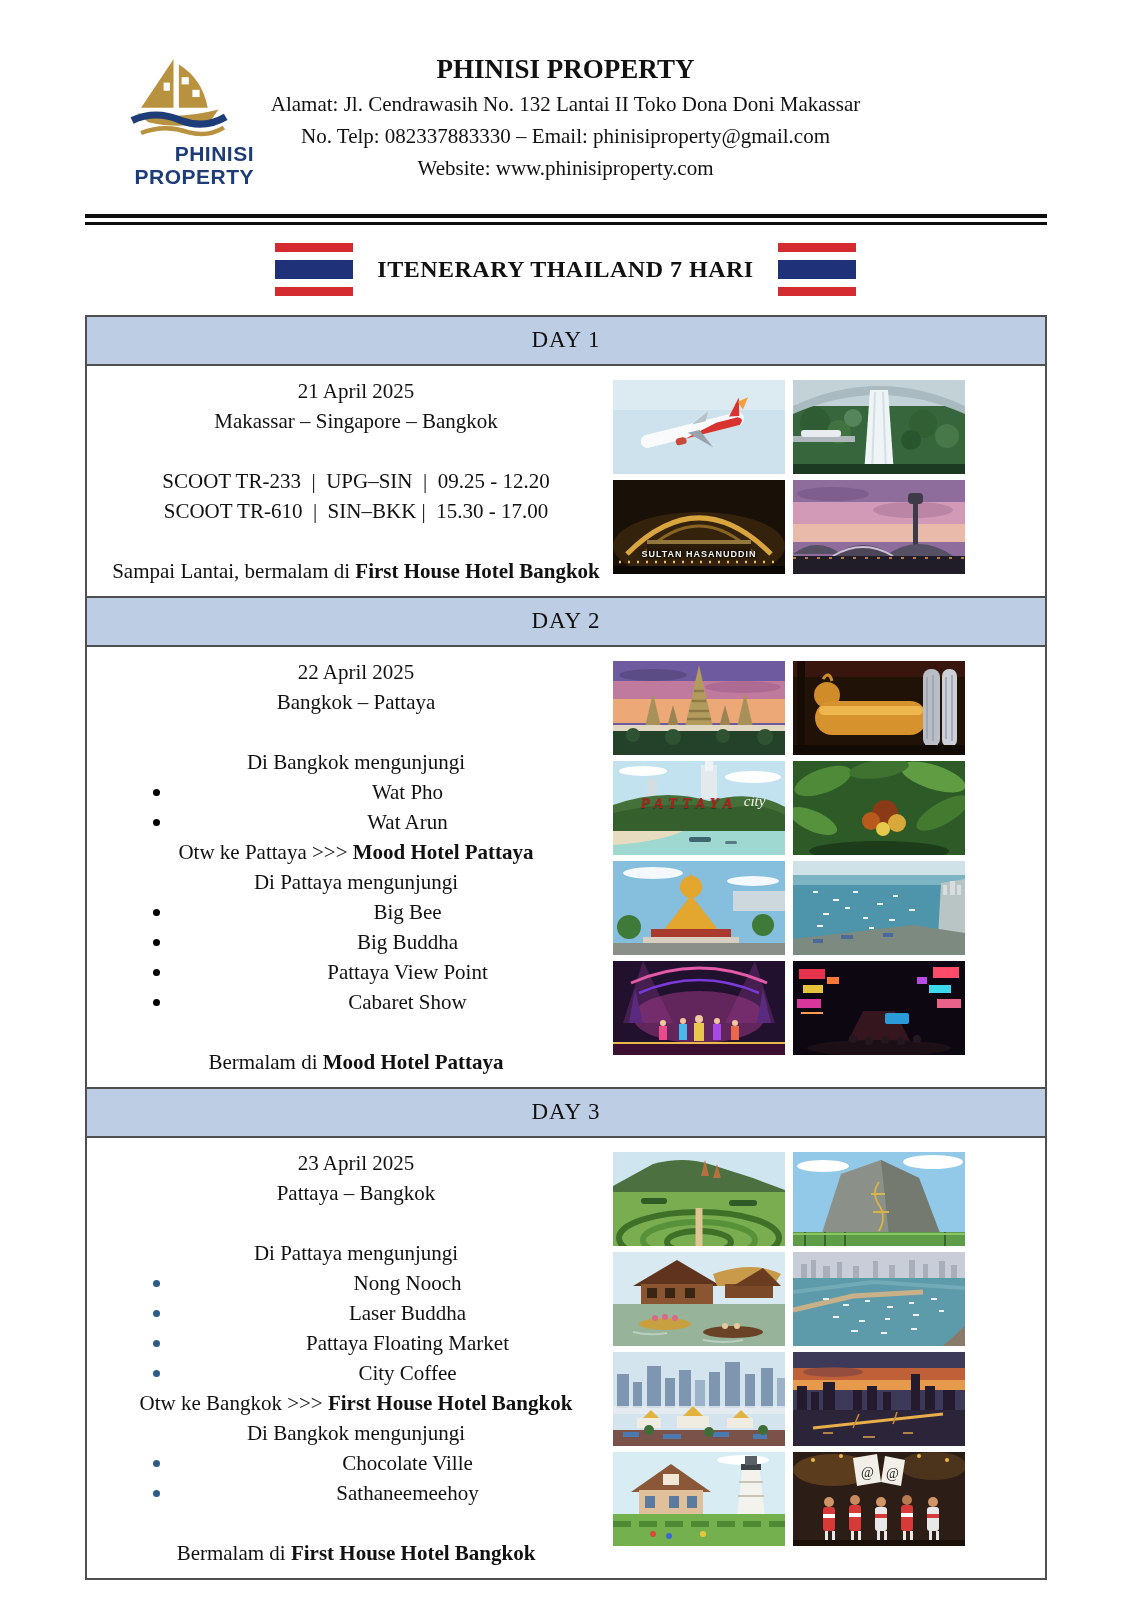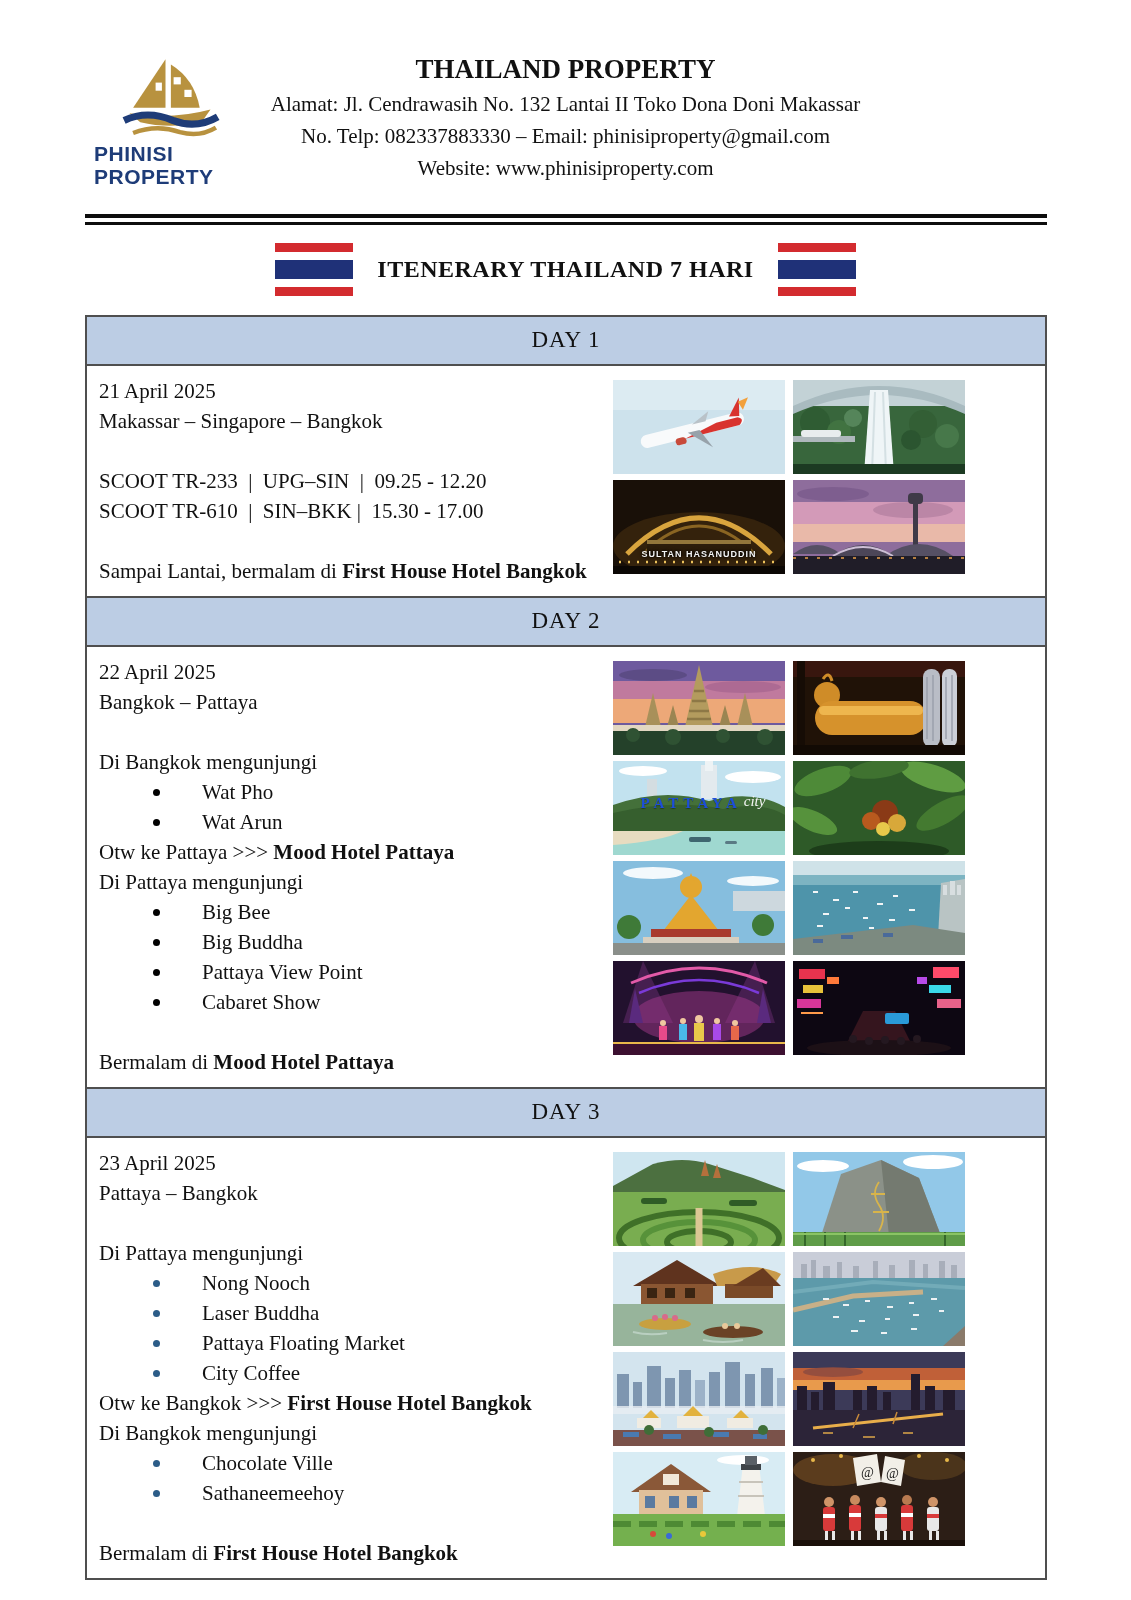--- a/index.html
+++ b/index.html
@@ -1,21 +1,21 @@
 <!DOCTYPE html>
 <html><head>
 <meta charset="utf-8">
 <style>
   html,body{margin:0;padding:0;background:#fff;width:1131px;height:1600px;overflow:hidden;
     font-family:"Liberation Serif","DejaVu Serif",serif;color:#111;}
   .page{position:relative;width:1131px;height:1600px;}
 
   
   .letterhead{position:relative;padding-top:52px;height:150px;}
-  .logo{position:absolute;left:94px;top:52px;width:152px;text-align:left;}
+  .logo{position:absolute;left:102px;top:52px;width:152px;text-align:right;}
   .logo svg{display:block;margin:0 auto;}
   .logo-line{font-family:"Liberation Sans","DejaVu Sans",sans-serif;font-weight:bold;
     color:#1e3c78;font-size:21px;line-height:23px;letter-spacing:.5px;}
   .head-text{text-align:center;font-size:21px;line-height:32px;}
   .company{font-weight:bold;font-size:27px;line-height:34px;margin-bottom:2px;}
 
   
   .rule{margin:12px 0 0 85px;width:962px;height:11px;box-sizing:border-box;
     border-top:4px solid #0d0d0d;border-bottom:3px solid #0d0d0d;}
 
@@ -24,39 +24,39 @@
   .doc-title{font-weight:bold;font-size:24px;letter-spacing:.5px;}
   .flag{width:78px;height:53px;
     background:linear-gradient(180deg,#d32b2f 0 17%,#ffffff 17% 33%,#1f3178 33% 67%,#ffffff 67% 83%,#d32b2f 83% 100%);}
 
   
   .itin{margin:16px 0 0 85px;width:962px;border:2px solid #4f4f4f;box-sizing:border-box;}
   .day-head{background:#bccde4;border-top:2px solid #4f4f4f;border-bottom:2px solid #4f4f4f;
     text-align:center;font-weight:normal;font-size:23px;padding:10px 0 11px;letter-spacing:1px;}
   .day-head:first-child{border-top:none;}
   .day-body{display:flex;padding:8px 8px 10px 12px;box-sizing:border-box;}
-  .txt{flex:1;font-size:21px;line-height:30px;padding-top:2px;}
+  .txt{flex:1;font-size:21px;line-height:30px;padding-top:2px;text-align:center;}
   .ln{min-height:30px;}
   .sp{min-height:30px;}
   .pre{white-space:pre-wrap;}
   .li{position:relative;padding-left:103px;}
   .li .dot{position:absolute;left:54px;top:12px;width:7px;height:7px;border-radius:50%;background:#000;}
   .blue-bullets .li .dot{background:#2b5c88;}
   strong{font-weight:bold;}
 
   
   .imgs{width:424px;display:grid;grid-template-columns:172px 172px;gap:6px 8px;
     grid-auto-rows:94px;align-content:start;padding-top:6px;}
   .ph{position:relative;overflow:hidden;background:#dde;}
   .ph svg{display:block;width:100%;height:100%;}
   .cap-sultan{position:absolute;left:0;right:0;bottom:16%;text-align:center;color:#f4f4f4;
     font-family:"Liberation Sans",sans-serif;font-weight:bold;font-size:9px;letter-spacing:1px;
     text-shadow:0 0 4px #000,0 0 2px #000;}
-  .cap-pattaya{position:absolute;left:16%;top:36%;color:#1d4ed8;font-weight:bold;font-size:15px;
-    letter-spacing:5px;text-shadow:0 1px 1px rgba(0,0,0,.35);}
+  .cap-pattaya{position:absolute;left:16%;top:36%;color:#b91c1c;font-weight:bold;font-size:15px;
+    letter-spacing:5px;text-shadow:0 1px 1px rgba(0,0,0,.35);font-style:italic;}
   .cap-city{position:absolute;left:76%;top:34%;color:#f4f4f4;font-style:italic;font-size:15px;}
 </style>
 </head>
 <body>
 
 <div class="page">
 
   <div class="letterhead">
     <div class="logo">
       <svg viewBox="0 0 110 100" width="104" height="90">
@@ -66,21 +66,21 @@
         <rect x="59" y="28" width="8" height="8" fill="#fff"></rect>
         <rect x="71" y="42" width="8" height="8" fill="#fff"></rect>
         <path d="M10 68 Q55 76 100 64 L90 78 Q55 86 22 78 Z" fill="#b8923f"></path>
         <path d="M4 76 Q30 64 58 76 Q84 86 108 72" stroke="#1e3c78" stroke-width="8" fill="none"></path>
         <path d="M14 90 Q40 80 66 89 Q88 95 106 84" stroke="#b8923f" stroke-width="5" fill="none"></path>
       </svg>
       <div class="logo-line">PHINISI</div>
       <div class="logo-line">PROPERTY</div>
     </div>
     <div class="head-text">
-      <div class="company">THAILAND PROPERTY</div>
+      <div class="company">PHINISI PROPERTY</div>
       <div>Alamat: Jl. Cendrawasih No. 132 Lantai II Toko Dona Doni Makassar</div>
       <div>No. Telp: 082337883330 – Email: phinisiproperty@gmail.com</div>
       <div>Website: www.phinisiproperty.com</div>
     </div>
   </div>
 
   <div class="rule"></div>
 
   <div class="titlebar">
     <div class="flag"></div>

